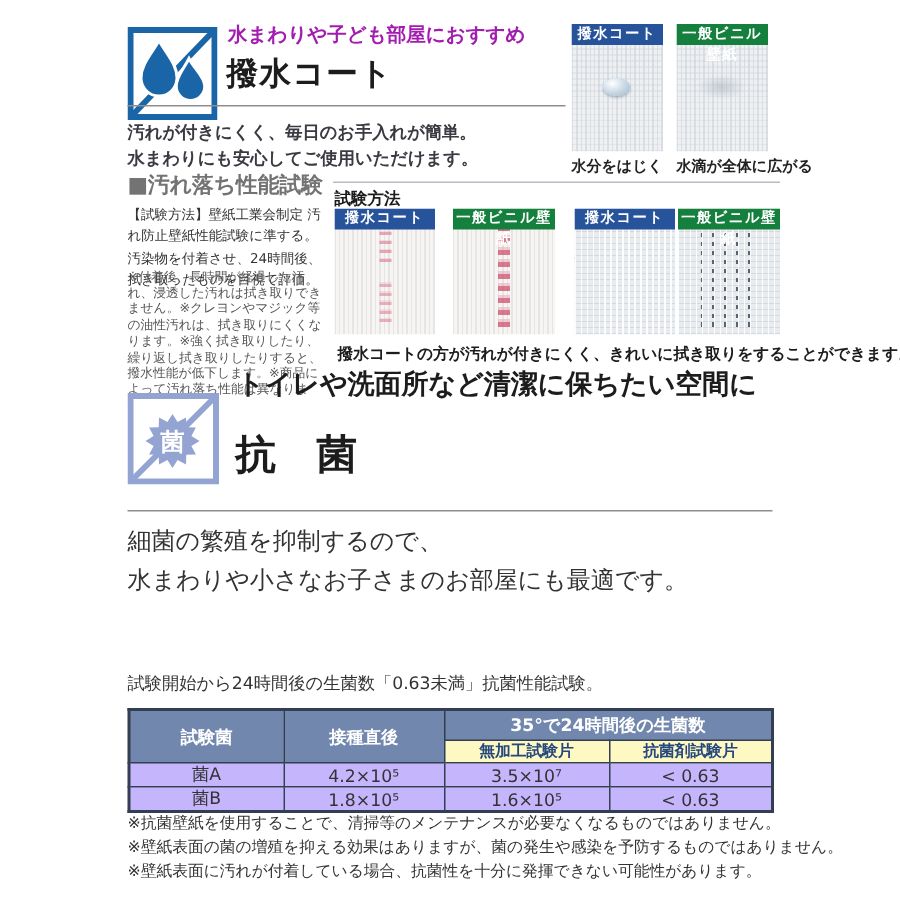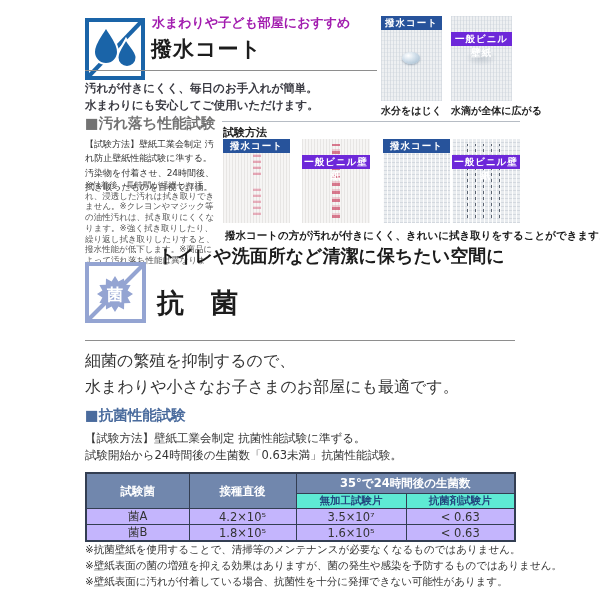--- a/index.html
+++ b/index.html
@@ -13,21 +13,21 @@
   .hassui-title{left:151px;top:35px;font-size:21px;font-weight:bold;color:#1c1c1c;letter-spacing:1px;}
   .hassui-divider{left:85px;top:70px;width:292px;border-top:1px solid #8e8e8e;height:0;}
   .hassui-desc{left:85px;font-size:11.5px;font-weight:bold;color:#3a3a42;}
   .hassui-desc.l1{top:81px;} .hassui-desc.l2{top:98px;}
 
   
   .demo-photo{position:absolute;overflow:hidden;}
   .photo-label{position:relative;height:14px;line-height:14px;font-size:9.5px;font-weight:bold;
                color:#fff;text-align:center;letter-spacing:1px;z-index:2;}
   .label-blue{background:#27539b;}
-  .label-gray{background:#6d28d9;margin-top:16px;}
+  .label-gray{background:#15803d;}
   .tex-fabric{position:absolute;inset:0;background-color:#eef0f2;
     background-image:repeating-linear-gradient(90deg,rgba(201,208,216,.55) 0 1px,rgba(255,255,255,0) 1px 3px),
                      repeating-linear-gradient(0deg,rgba(219,224,230,.6) 0 1px,rgba(255,255,255,0) 1px 4px);}
   .tex-paper{position:absolute;inset:0;background-color:#f6f5f4;
     background-image:repeating-linear-gradient(90deg,rgba(216,214,212,.5) 0 1px,rgba(255,255,255,0) 1px 3px);}
   .tex-grid{position:absolute;inset:0;background-color:#e9ecef;
     background-image:repeating-linear-gradient(90deg,rgba(255,255,255,.9) 0 1px,rgba(255,255,255,0) 1px 4px),
                      repeating-linear-gradient(0deg,rgba(206,212,219,.8) 0 1px,rgba(255,255,255,0) 1px 4px);}
   .water-droplet{position:absolute;left:21px;top:36px;width:18px;height:12px;border-radius:50%;
     background:radial-gradient(ellipse at 35% 30%,#ffffff 0%,#cfdde9 45%,#9cb6ca 100%);
@@ -63,21 +63,21 @@
   .koukin-desc.l1{top:351px;} .koukin-desc.l2{top:377px;}
   .koukin-test-heading{left:85px;top:406px;font-size:14.5px;font-weight:bold;color:#4a6b9d;}
   .koukin-method{left:85px;font-size:11.5px;color:#333;}
   .koukin-method.l1{top:431px;} .koukin-method.l2{top:448px;}
 
   
   .test-table-wrap{left:85px;top:472px;width:429px;}
   table.test{border-collapse:collapse;width:100%;table-layout:fixed;border:2px solid #333e52;}
   table.test th,table.test td{border:1px solid #333e52;text-align:center;vertical-align:middle;padding:0;}
   .th-main{background:#7187ad;color:#ffffff;font-weight:bold;font-size:11.5px;height:19px;}
-  .th-sub{background:#5eead4;color:#23477e;font-weight:bold;font-size:10.5px;height:14px;}
+  .th-sub{background:#fef9c3;color:#23477e;font-weight:bold;font-size:10.5px;height:14px;}
   td.val{background:#c4b5fd;color:#333;font-size:11.5px;height:15px;}
 
   
   .footnotes{left:85px;top:542px;font-size:10.5px;line-height:15.8px;color:#333;}
 </style>
 </head>
 <body>
 
 <div id="page">
 
@@ -140,22 +140,20 @@
     <rect x="2" y="2" width="57" height="57" fill="#ffffff" stroke="#94a4d2" stroke-width="4"></rect>
     <line x1="4" y1="57" x2="57" y2="4" stroke="#94a4d2" stroke-width="4"></line>
     <polygon points="48,32 42.6,35.4 45.6,41 39.2,41.2 39,47.6 33.4,44.6 30,50 26.6,44.6 21,47.6 20.8,41.2 14.4,41 17.4,35.4 12,32 17.4,28.6 14.4,23 20.8,22.8 21,16.4 26.6,19.4 30,14 33.4,19.4 39,16.4 39.2,22.8 45.6,23 42.6,28.6" fill="#94a4d2"></polygon>
     <text x="30" y="38" text-anchor="middle" font-size="16" font-weight="bold" fill="#ffffff">菌</text>
   </svg>
   <div class="abs nowrap koukin-tagline">トイレや洗面所など清潔に保ちたい空間に</div>
   <div class="abs nowrap koukin-title">抗　菌</div>
   <div class="abs koukin-divider"></div>
   <div class="abs nowrap koukin-desc l1">細菌の繁殖を抑制するので、</div>
   <div class="abs nowrap koukin-desc l2">水まわりや小さなお子さまのお部屋にも最適です。</div>
-  <div class="abs nowrap koukin-test-heading">■抗菌性能試験</div>
-  <div class="abs nowrap koukin-method l1">【試験方法】壁紙工業会制定 抗菌性能試験に準ずる。</div>
   <div class="abs nowrap koukin-method l2">試験開始から24時間後の生菌数「0.63未満」抗菌性能試験。</div>
 
   <div class="abs test-table-wrap">
     <table class="test">
       <colgroup>
           <col style="width:103px">
           <col style="width:107px">
           <col style="width:110px">
           <col style="width:109px">
         </colgroup>

